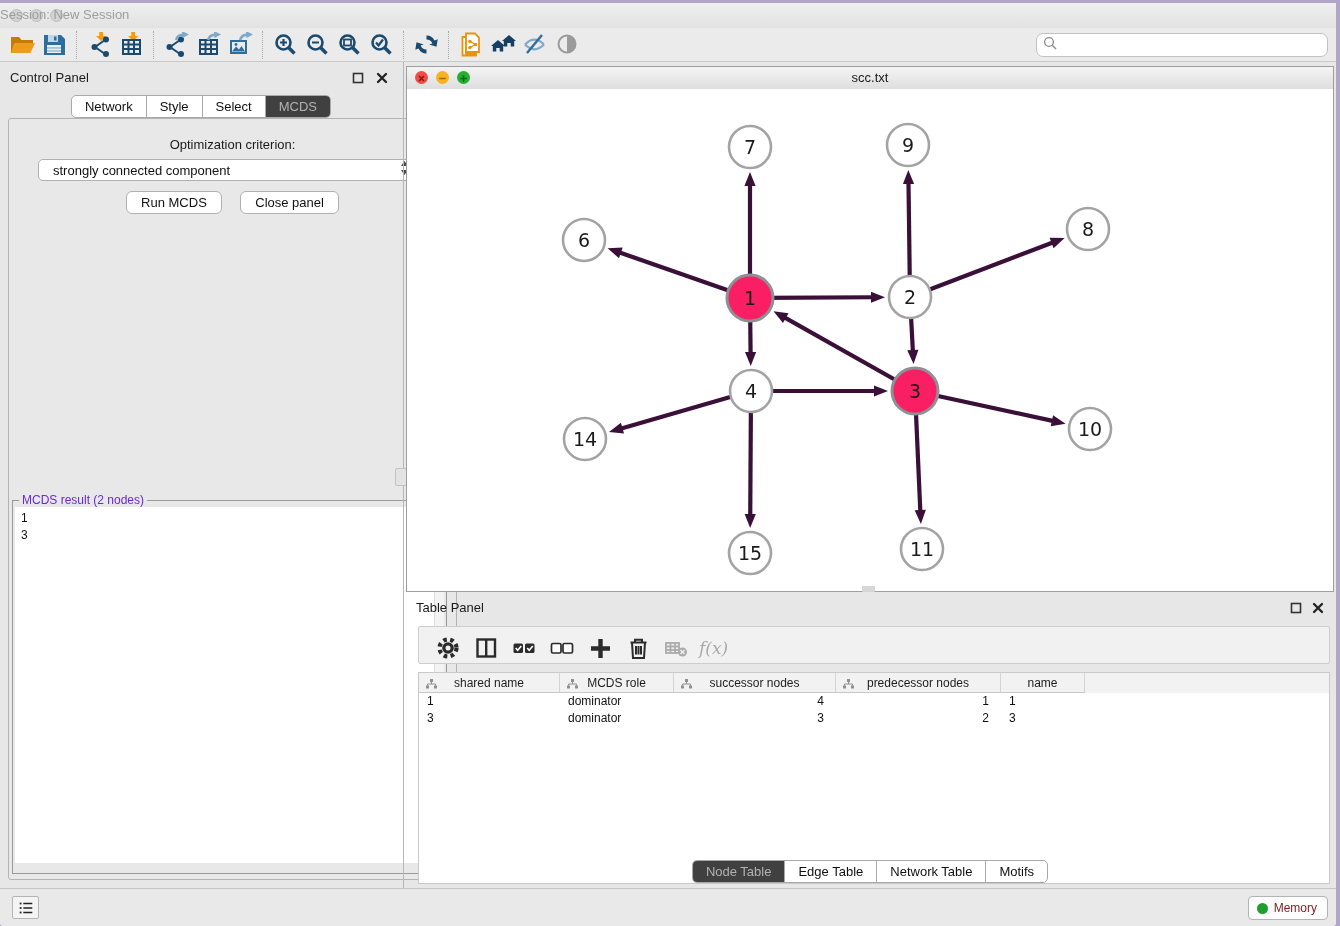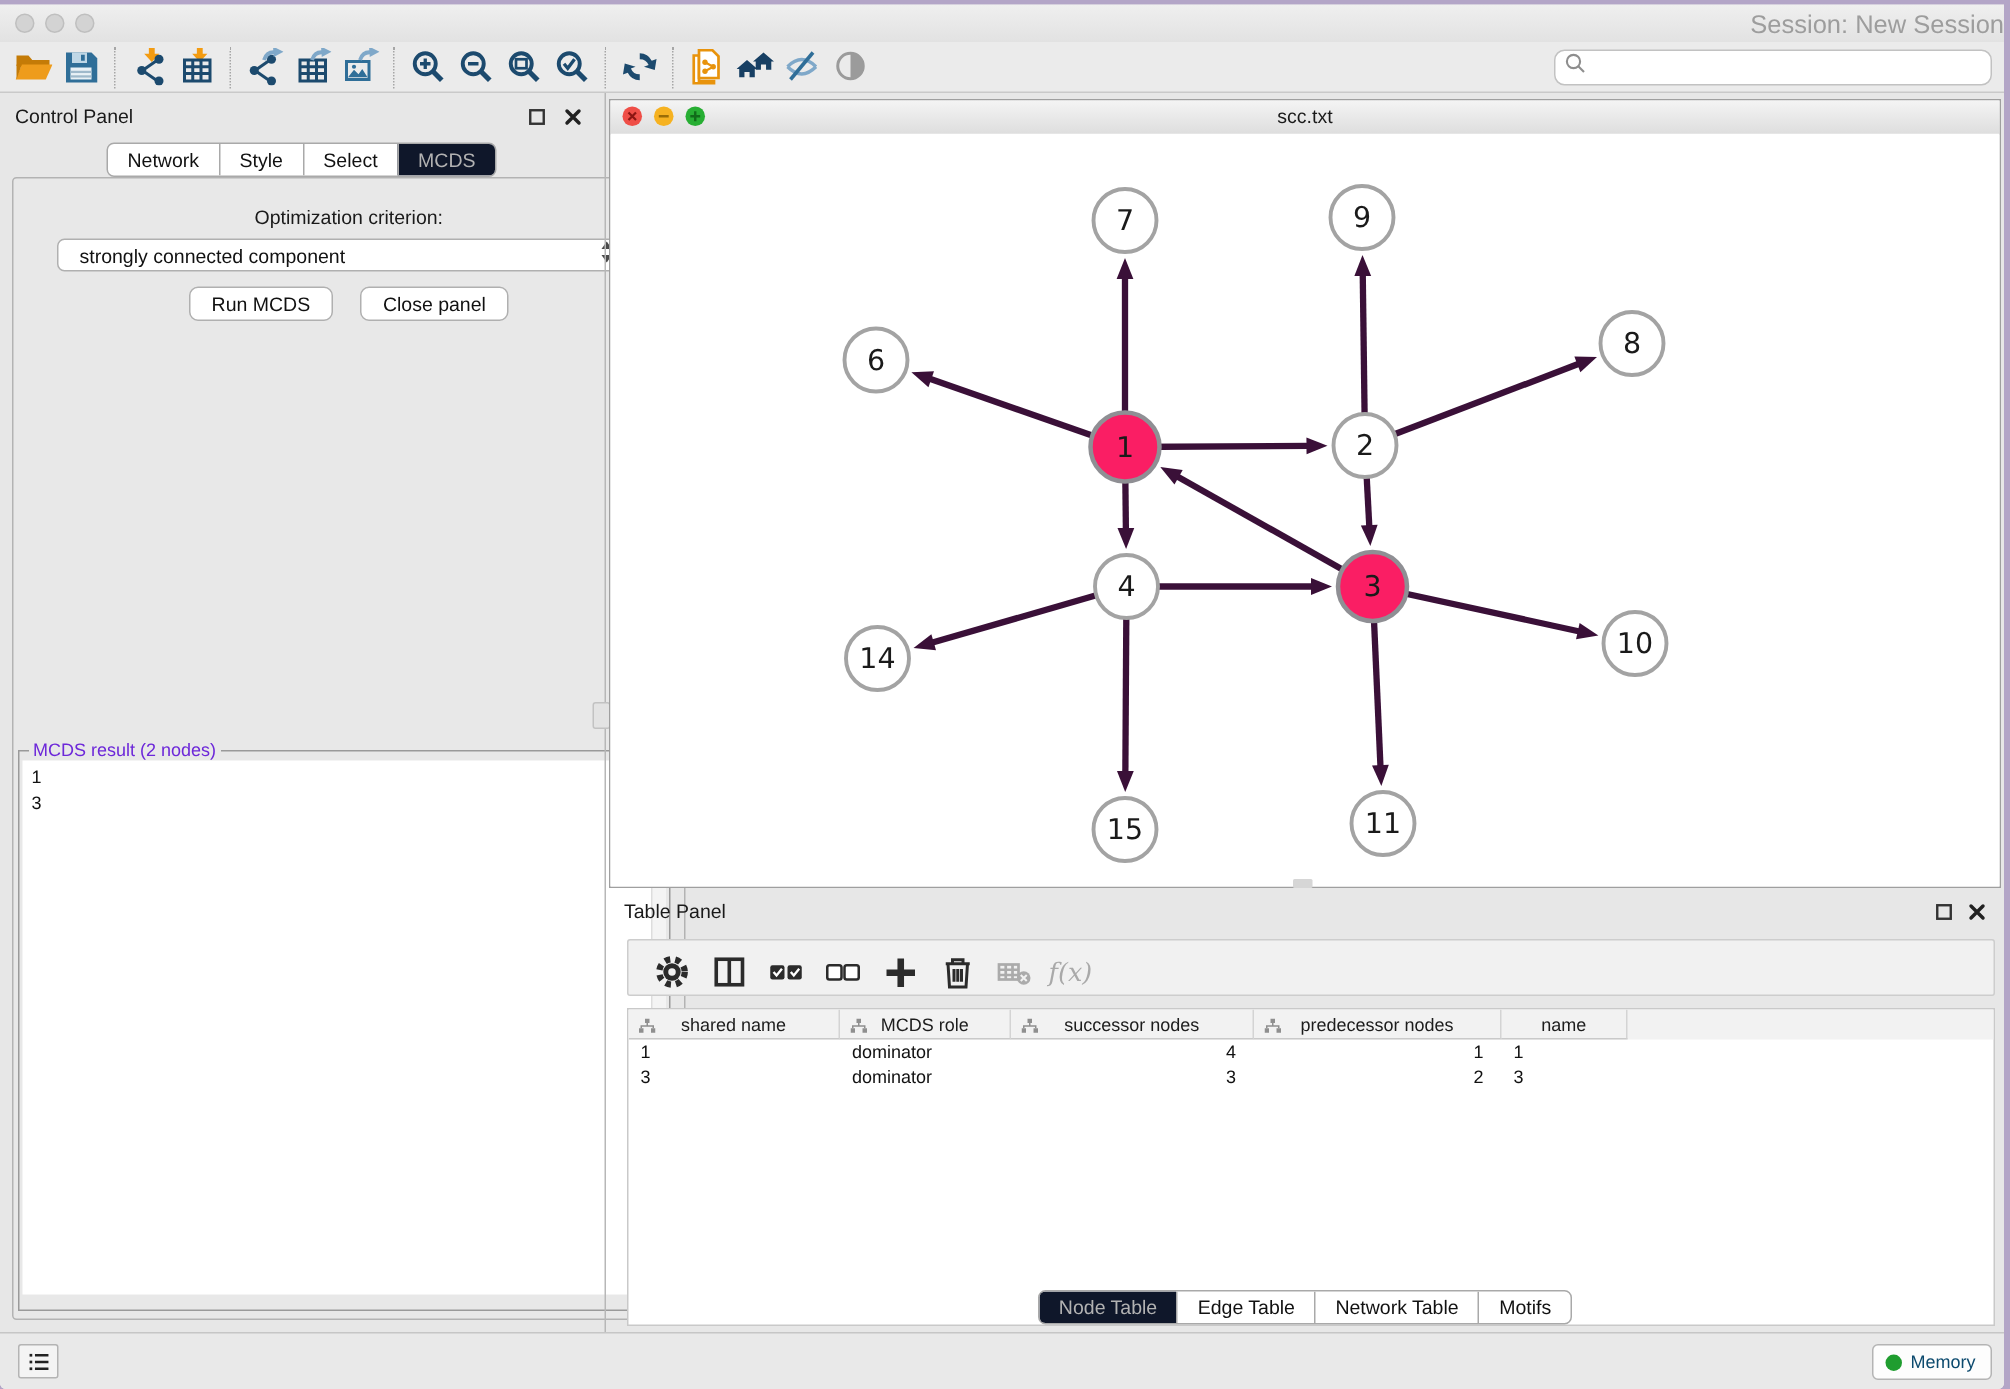--- a/index.html
+++ b/index.html
@@ -4,41 +4,41 @@
 <style>
   html,body{margin:0;padding:0;}
   body{background:#1d2a49;font-family:"Liberation Sans",sans-serif;-webkit-font-smoothing:antialiased;}
   .stage{position:relative;width:1340px;height:926px;overflow:hidden;background:#b3a5c7;}
   #app{position:absolute;left:0;top:3px;right:4px;bottom:0;background:#e7e7e7;border-bottom-left-radius:4px;border-bottom-right-radius:4px;overflow:hidden;}
 
   
   .titlebar{position:absolute;left:0;top:0;right:0;height:25px;background:linear-gradient(#efefef,#e2e2e2);border-bottom:1px solid #bdbdbd;}
   .traffic{position:absolute;top:6px;width:13px;height:13px;border-radius:50%;}
   .traffic.gray{background:#d3d3d3;border:1px solid #bfbfbf;box-sizing:border-box;}
-  .win-title{position:absolute;left:0;right:0;top:4px;text-align:right;font-size:17px;color:#9d9d9d;}
+  .win-title{position:absolute;left:0;right:0;top:4px;text-align:left;font-size:13px;color:#9d9d9d;}
 
   
   .toolbar{position:absolute;left:0;top:25px;right:0;height:34px;background:#ebebeb;border-bottom:1px solid #c9c9c9;display:flex;align-items:center;padding-left:6px;box-sizing:border-box;}
   .tb-btn{width:32px;height:30px;display:flex;align-items:center;justify-content:center;cursor:default;}
   .tb-sep{width:0;height:28px;border-left:1px dotted #a6a6a6;margin:0 6px;}
   .searchbox{position:absolute;right:8px;top:5px;width:292px;height:24px;background:#fff;border:1px solid #c2c2c2;border-radius:7px;display:flex;align-items:center;box-sizing:border-box;padding-left:6px;}
   .searchbox input{border:none;outline:none;flex:1;height:18px;font-size:13px;background:transparent;margin-left:4px;}
 
   
   .content{position:absolute;left:0;top:59px;right:0;bottom:0;background:#e7e7e7;}
 
   
   .control-panel{position:absolute;left:0;top:0;width:402px;height:826px;}
   .cp-header{position:absolute;left:0;top:6px;right:0;height:20px;}
   .panel-title{position:absolute;left:10px;top:2px;font-size:13px;color:#1a1a1a;}
   .panel-btn{position:absolute;top:2px;width:16px;height:16px;display:flex;align-items:center;justify-content:center;}
   .seg{display:inline-flex;border:1px solid #a9a9a9;border-radius:5px;overflow:hidden;background:#fff;}
   .seg .cell{padding:3px 13px;font-size:13px;color:#111;border-left:1px solid #a9a9a9;white-space:nowrap;cursor:default;}
   .seg .cell:first-child{border-left:none;}
-  .seg .cell.sel{background:#0f172a;color:#b2b2b2;}
+  .seg .cell.sel{background:#404040;color:#b2b2b2;}
   #cp-tabs-wrap{position:absolute;left:0;right:0;top:33px;text-align:center;}
   .cp-box{position:absolute;left:8px;width:449px;top:56px;height:762px;background:#e8e8e8;border:1px solid #b3b3b3;border-radius:3px;box-sizing:border-box;}
   .crit-label{position:absolute;left:0;right:0;top:18px;text-align:center;font-size:13px;color:#1a1a1a;}
   .dropdown{position:absolute;left:29px;right:40px;top:40px;height:22px;background:#fff;border:1px solid #b0b0b0;border-radius:5px;display:flex;align-items:center;box-sizing:border-box;padding:0 6px 0 14px;}
   .dropdown .val{flex:1;font-size:13px;color:#111;}
   .btn{display:inline-block;background:#fff;border:1px solid #b0b0b0;border-radius:6px;font-size:13px;color:#111;padding:3px 14px;cursor:default;}
   .btn-row{position:absolute;left:0;right:0;top:72px;text-align:center;}
   .btn-row .btn{margin:0 7px;}
   fieldset.result{position:absolute;left:3px;right:9px;top:374px;bottom:5px;border:1px solid #9a9a9a;padding:0;margin:0;background:#e8e8e8;}
   fieldset.result legend{font-size:12px;color:#6d28d9;margin-left:6px;padding:0 3px;margin-top:42px;}
@@ -70,21 +70,21 @@
   .td{box-sizing:border-box;font-size:12px;color:#111;padding-top:1px;}
   .td.l{padding-left:8px;text-align:left;}
   .td.r{padding-right:12px;text-align:right;}
   #tp-tabs-wrap{position:absolute;left:0;right:0;top:264px;text-align:center;}
 
   
   .status-bar{position:absolute;left:0;right:0;top:826px;height:38px;background:#e9e9e9;border-top:1px solid #c6c6c6;box-sizing:border-box;}
   .st-left-btn{position:absolute;left:12px;top:7px;width:27px;height:23px;background:#f4f4f4;border:1px solid #b4b4b4;border-radius:2px;display:flex;align-items:center;justify-content:center;box-sizing:border-box;}
   .memory-btn{position:absolute;right:8px;top:7px;height:24px;background:#fdfdfd;border:1px solid #b4b4b4;border-radius:4px;display:flex;align-items:center;padding:0 10px 0 8px;box-sizing:border-box;}
   .memory-btn .dot{width:11px;height:11px;border-radius:50%;background:#1f9d2f;margin-right:6px;}
-  .memory-btn .lbl{font-size:12px;color:#0c4a6e;}
+  .memory-btn .lbl{font-size:12px;color:#7f1d1d;}
 </style>
 </head>
 <body>
 
 <div class="stage">
   <div id="app">
 
     <div class="titlebar">
       <div class="traffic gray" style="left:10px"></div>
       <div class="traffic gray" style="left:30px"></div>

